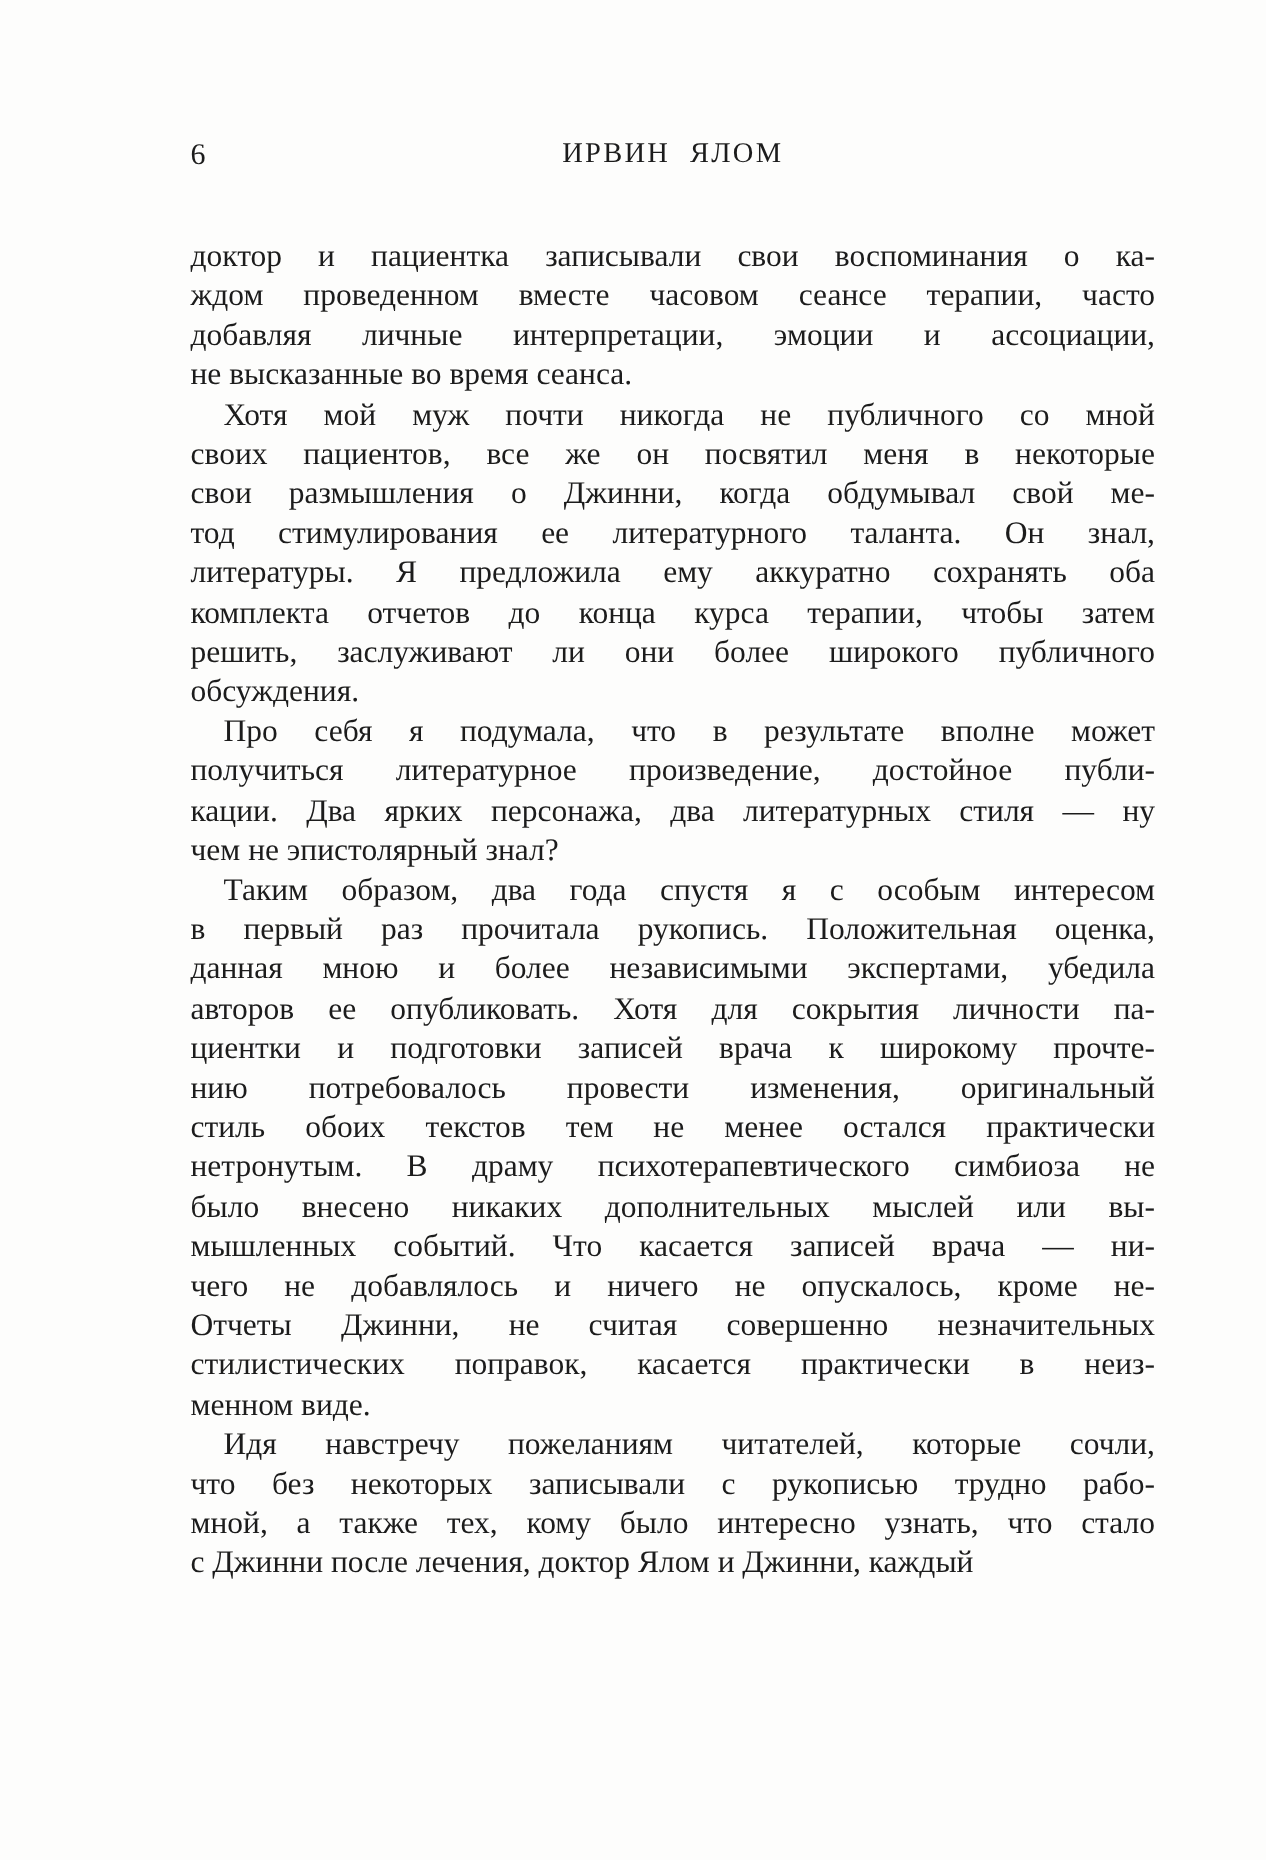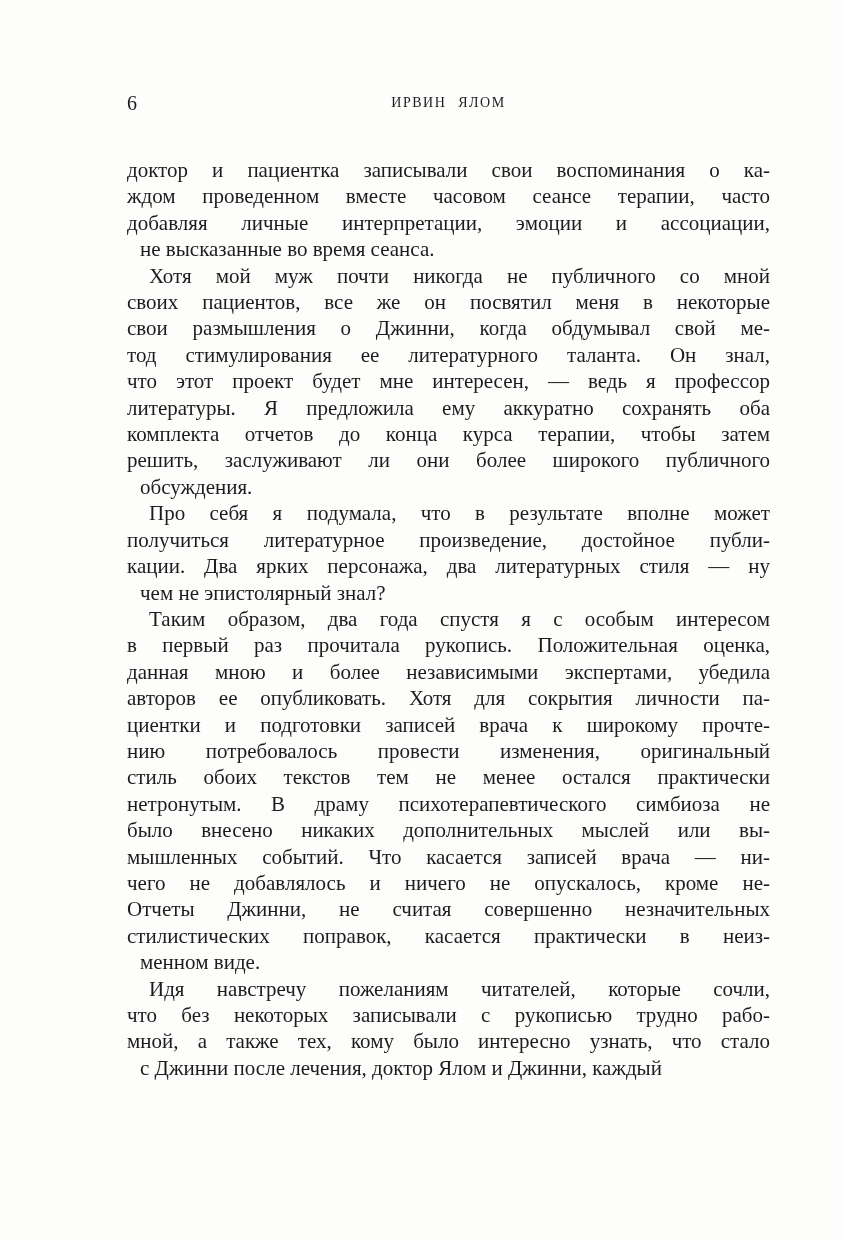--- a/index.html
+++ b/index.html
@@ -30,21 +30,21 @@
   .pagenum {
     position: absolute;
     left: 0;
     top: 0;
     font-size: 20px;
     line-height: 22px;
   }
   .runhead {
     display: block;
     text-align: center;
-    font-size: 14px;
+    font-size: 19px;
     line-height: 22px;
     letter-spacing: 1.5px;
     word-spacing: 7px;
   }
   .textblock {
     position: absolute;
     left: 127px;
     top: 157px;
     width: 643px;
     font-size: 21px;
@@ -53,21 +53,20 @@
   .para {
     margin: 0;
     padding: 0;
   }
   .line {
     text-align: justify;
     text-align-last: justify;
   }
   .line.lastline {
     text-align-last: left;
-    margin-left: 13px;
   }
   .line.indent {
     text-indent: 22px;
   }
 </style>
 </head>
 <body>
 
 <div class="page">
   <div class="header">
@@ -79,21 +78,20 @@
         <div class="line">доктор и пациентка записывали свои воспоминания о ка-</div>
         <div class="line">ждом проведенном вместе часовом сеансе терапии, часто</div>
         <div class="line">добавляя личные интерпретации, эмоции и ассоциации,</div>
         <div class="line lastline">не высказанные во время сеанса.</div>
       </div>
       <div class="para">
         <div class="line indent">Хотя мой муж почти никогда не публичного со мной</div>
         <div class="line">своих пациентов, все же он посвятил меня в некоторые</div>
         <div class="line">свои размышления о Джинни, когда обдумывал свой ме-</div>
         <div class="line">тод стимулирования ее литературного таланта. Он знал,</div>
-        <div class="line">что этот проект будет мне интересен, — ведь я профессор</div>
         <div class="line">литературы. Я предложила ему аккуратно сохранять оба</div>
         <div class="line">комплекта отчетов до конца курса терапии, чтобы затем</div>
         <div class="line">решить, заслуживают ли они более широкого публичного</div>
         <div class="line lastline">обсуждения.</div>
       </div>
       <div class="para">
         <div class="line indent">Про себя я подумала, что в результате вполне может</div>
         <div class="line">получиться литературное произведение, достойное публи-</div>
         <div class="line">кации. Два ярких персонажа, два литературных стиля — ну</div>
         <div class="line lastline">чем не эпистолярный знал?</div>

